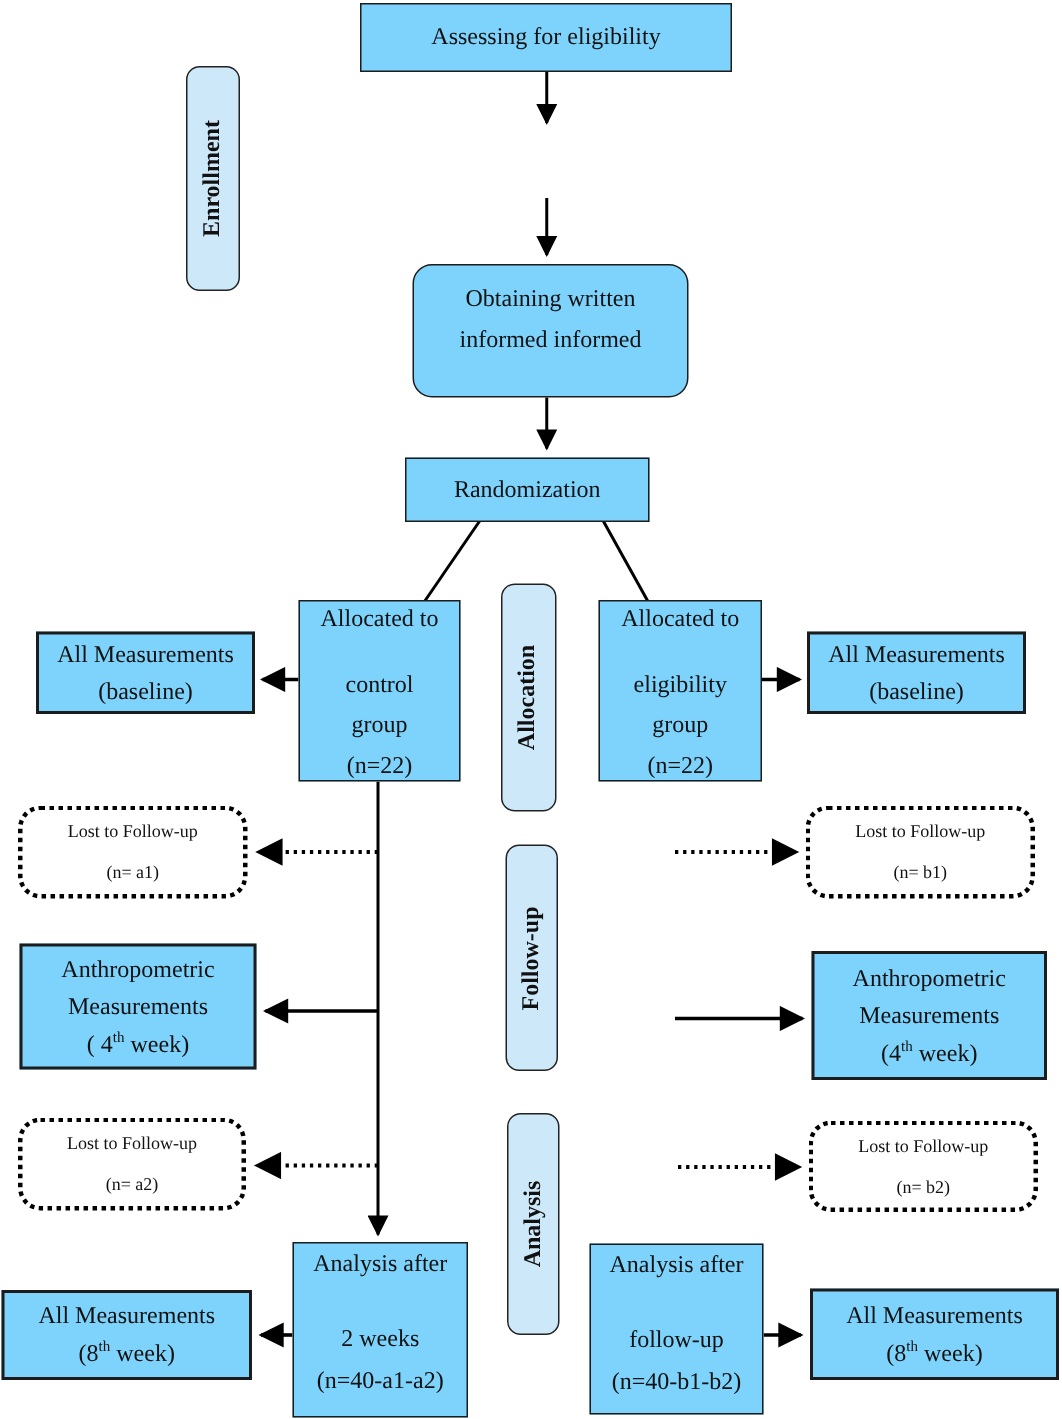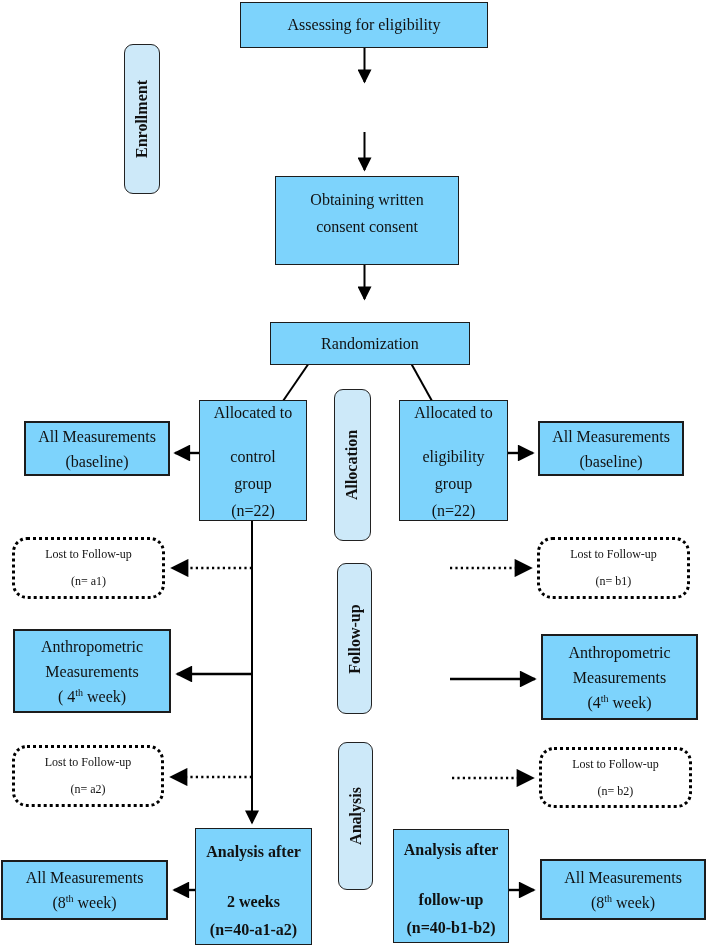--- a/index.html
+++ b/index.html
@@ -58,21 +58,21 @@
   }
   .stage span {
     transform: rotate(-90deg);
     white-space: nowrap;
     font-weight: bold;
     font-size: 16px;
   }
   .gap-line { margin-top: 17px; }
   .alloc-box { line-height: 27px; padding-top: 2px; }
   .consent-box { justify-content: flex-start; padding-top: 9px; line-height: 27px; }
-  .analysis-box { justify-content: flex-end; padding-top: 12px; line-height: 28px; font-weight: bold; }
+  .analysis-box { justify-content: flex-start; line-height: 28px; }
   .analysis-box .gap-line { margin-top: 22px; }
   sup { font-size: 10px; line-height: 0; }
 </style>
 </head>
 <body>
 
 <div id="canvas">
 
   <svg id="wires" width="708" height="946" viewBox="0 0 708 946">
     <defs>
@@ -115,26 +115,26 @@
   </div>
   <div class="stage" style="left:338px; top:742px; width:35px; height:148px;">
     <span>Analysis</span>
   </div>
 
   <div class="box" style="left:240px; top:2px; width:248px; height:46px;">
     <span>Assessing for eligibility</span>
   </div>
 
 
-  <div class="box consent-box" style="left:275px; top:176px; width:184px; height:89px;">
+  <div class="box consent-box" style="left:275px; top:176px; width:184px; height:89px;border-radius:13px;">
     <span>Obtaining written</span>
-    <span>consent consent</span>
-  </div>
-
-  <div class="box" style="left:270px; top:305px; width:200px; height:43px;margin-top:17px;">
+    <span>informed informed</span>
+  </div>
+
+  <div class="box" style="left:270px; top:305px; width:163px; height:43px;">
     <span>Randomization</span>
   </div>
 
   <div class="box alloc-box" style="left:199px; top:400px; width:108px; height:121px;">
     <span>Allocated to</span>
     <span class="gap-line">control</span>
     <span>group</span>
     <span>(n=22)</span>
   </div>
 

